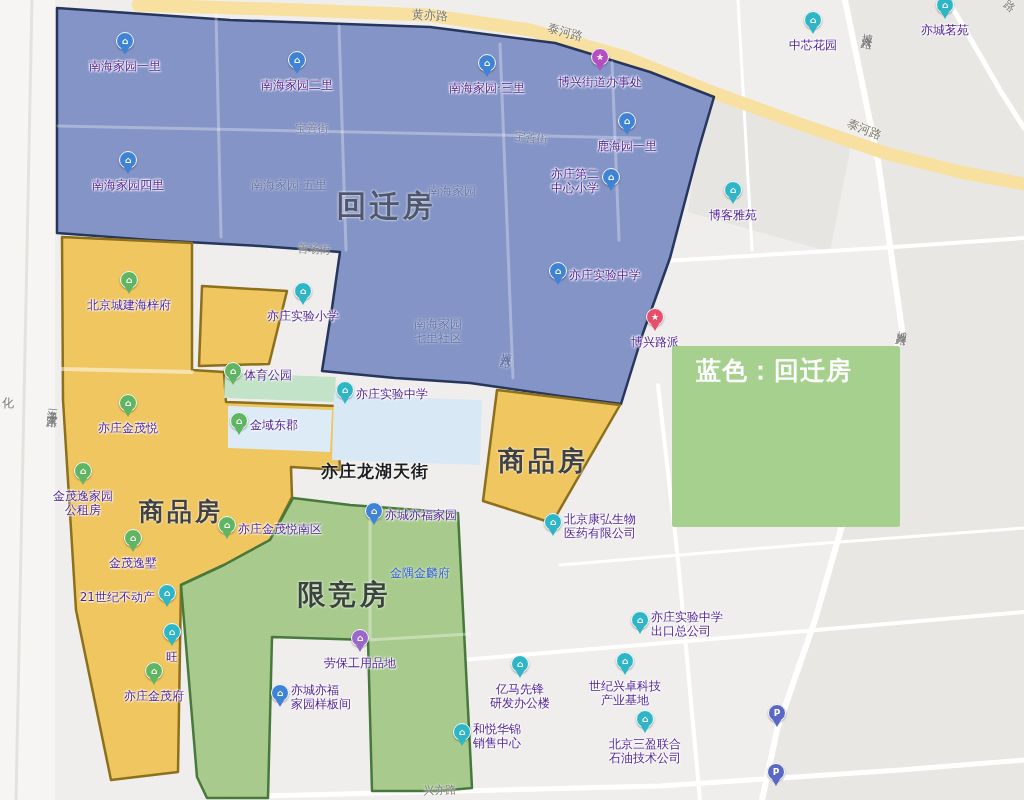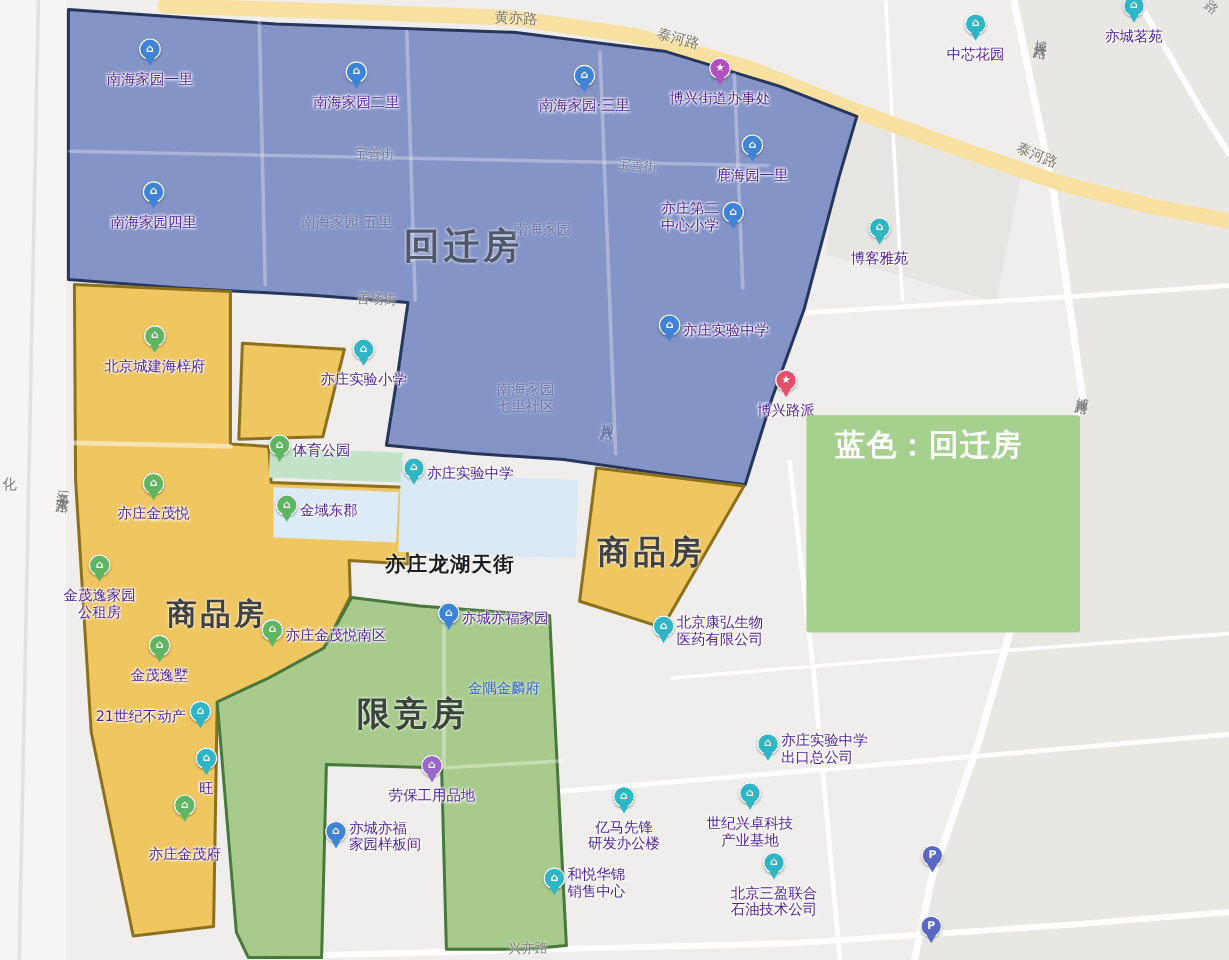--- a/index.html
+++ b/index.html
@@ -189,21 +189,21 @@
     </div>
     <div class="pin" data-glyph="⌂" style="--c: #5fb562; left: 227px; top: 541px;"></div>
     <div class="plabel" style="left: 238px; top: 529px; transform: translateY(-50%); text-align: left;">
       <div>亦庄金茂悦南区</div>
     </div>
     <div class="pin" data-glyph="⌂" style="--c: #5fb562; left: 133px; top: 554px;"></div>
     <div class="plabel" style="left: 133px; top: 556px; transform: translateX(-50%);">
       <div>金茂逸墅</div>
     </div>
     <div class="pin" data-glyph="⌂" style="--c: #5fb562; left: 154px; top: 687px;"></div>
-    <div class="plabel" style="left: 154px; top: 689px; transform: translateX(-50%); margin-top: 16px;">
+    <div class="plabel" style="left: 154px; top: 689px; transform: translateX(-50%);">
       <div>亦庄金茂府</div>
     </div>
     <div class="pin" data-glyph="⌂" style="--c: #9a68c8; left: 360px; top: 654px;"></div>
     <div class="plabel" style="left: 360px; top: 656px; transform: translateX(-50%);">
       <div>劳保工用品地</div>
     </div>
     <div class="pin" data-glyph="P" style="--c: #5868c4; left: 777px; top: 729px;"></div>
     <div class="pin" data-glyph="P" style="--c: #5868c4; left: 776px; top: 788px;"></div>
     <div class="slabel" style="left: 386px; top: 206px; font-size: 30px; color: rgb(79, 87, 108); font-weight: 700; letter-spacing: 3px; transform: translate(-50%, -50%);">回迁房</div>
     <div class="slabel" style="left: 543px; top: 461px; font-size: 27px; color: rgb(63, 65, 69); font-weight: 700; letter-spacing: 3px; transform: translate(-50%, -50%);">商品房</div>

